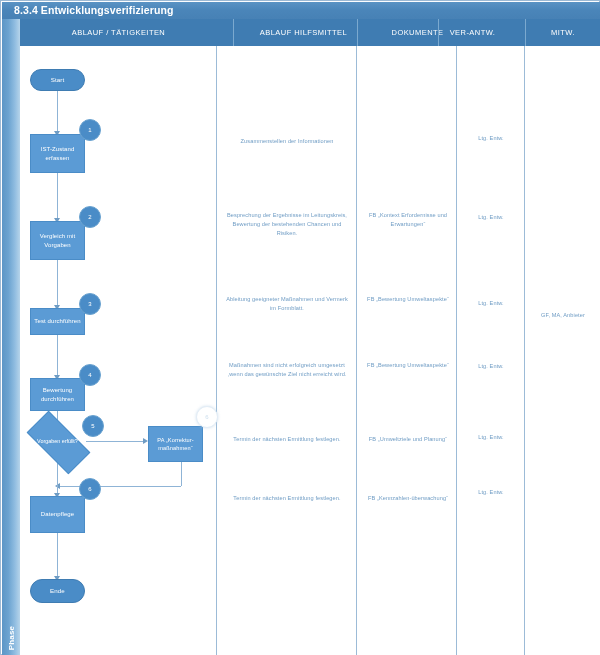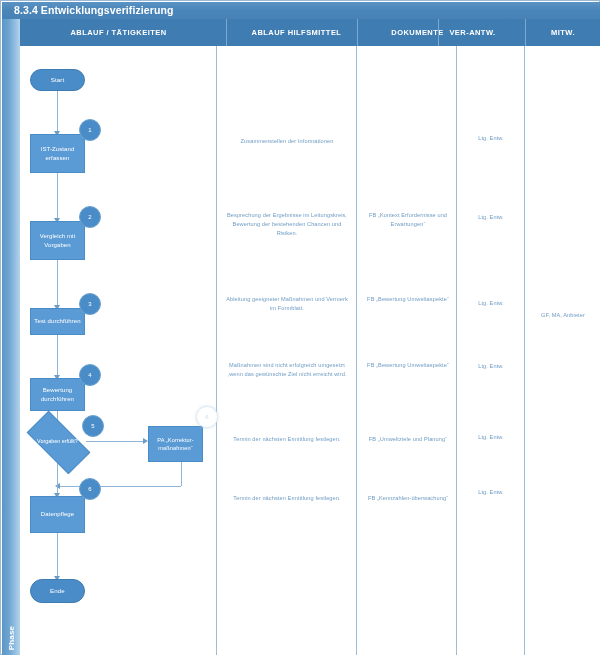--- a/index.html
+++ b/index.html
@@ -31,21 +31,21 @@
   
   #headerrow{
     position:absolute;left:19px;top:18px;width:580px;height:27px;
     background:#3f7cb2;
     box-sizing:border-box;
   }
   #headerrow .hcell{
     position:absolute;top:0;height:27px;
     display:flex;align-items:center;justify-content:center;
     box-sizing:border-box;
-    font-size:7.5px;font-weight:bold;color:#ffffff;
+    font-size:7.5px;font-weight:normal;color:#ffffff;
     letter-spacing:.45px;text-align:center;
   }
   #headerrow .hcell + .hcell{border-left:1px solid #7ba9cf;}
   
   #phaseband{
     position:absolute;left:1px;top:18px;width:18px;height:636px;
     background:linear-gradient(to right,#5c96c6 0%,#6ba3d0 35%,#8fbce0 70%,#b6d4ea 100%);
     box-sizing:border-box;
   }
   #phaselabel{
@@ -133,21 +133,21 @@
   <div id="titlebar">
     <div class="ttl">8.3.4 Entwicklungsverifizierung</div>
   </div>
 
   <div id="phaseband">
     <div id="phaselabel">Phase</div>
   </div>
 
   <div id="headerrow">
     <div class="hcell" style="left:0;width:197px;">ABLAUF / TÄTIGKEITEN</div>
-    <div class="hcell" style="left:206px;width:140px;">ABLAUF HILFSMITTEL</div>
+    <div class="hcell" style="left:213px;width:140px;">ABLAUF HILFSMITTEL</div>
     <div class="hcell" style="left:337px;width:100px;padding-left:20px;">DOKUMENTE</div>
     <div class="hcell" style="left:418px;width:68px;">VER-ANTW.</div>
     <div class="hcell" style="left:505px;width:75px;">MITW.</div>
   </div>
 
   <div id="bodyarea">
 
     <div class="vdiv" style="left:196px;"></div>
     <div class="vdiv" style="left:336px;"></div>
     <div class="vdiv" style="left:436px;"></div>

